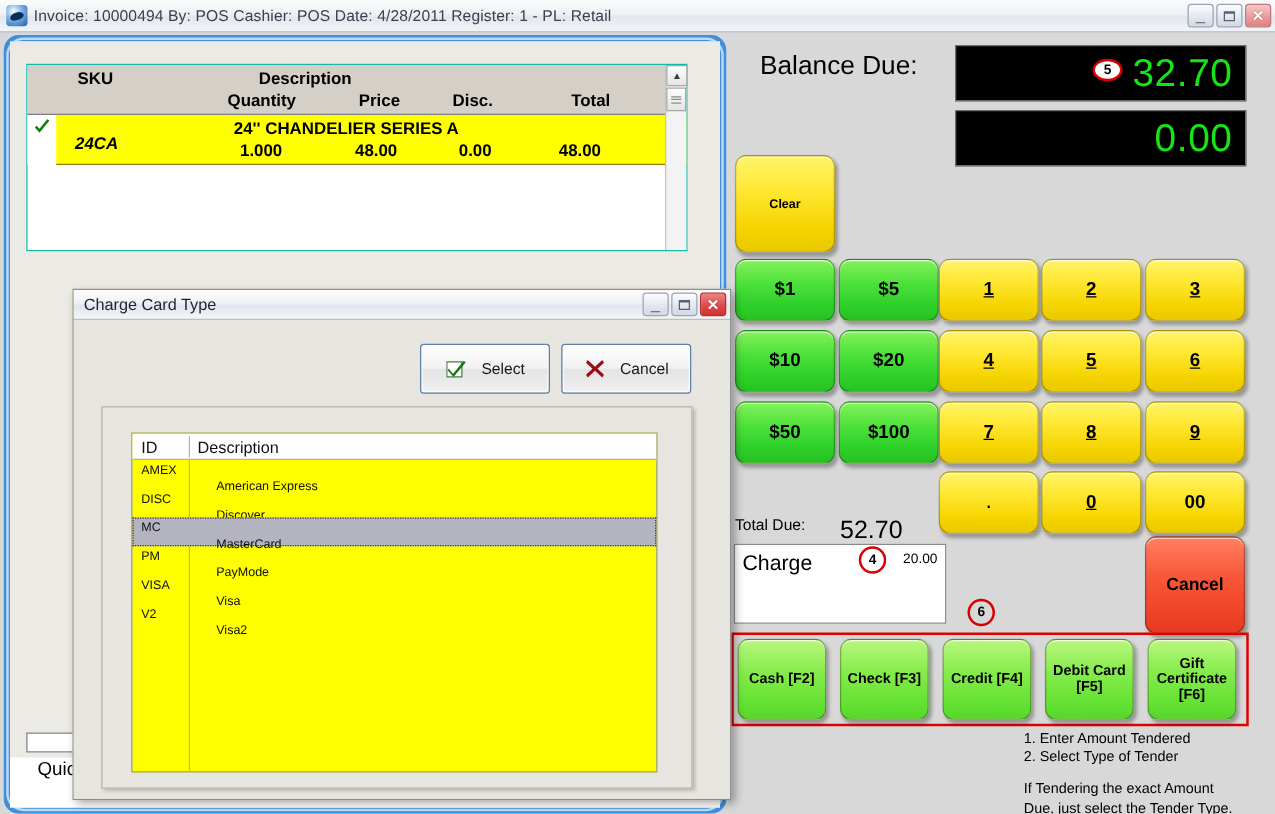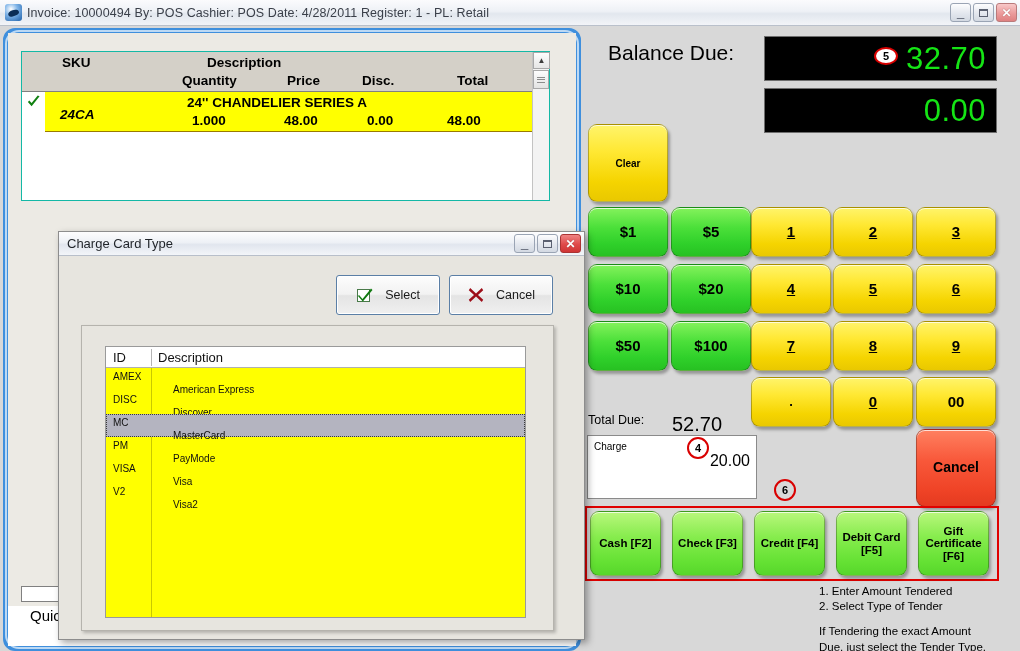--- a/index.html
+++ b/index.html
@@ -180,22 +180,22 @@
   .btn.cancel { left: 332px; top: 401px; width: 80px; height: 78px; font-size: 14px; }
   .btn.tender { width: 71px; height: 65px; font-size: 11.5px; font-weight: bold; }
 
   .total-due-lbl { position: absolute; left: 4px; top: 385px; font-size: 12.5px; color: #000; }
   .total-due-val { position: absolute; left: 88px; top: 385px; font-size: 20px; color: #000; }
 
   .charge-box {
     position: absolute; left: 3px; top: 407px; width: 170px; height: 64px;
     background: #ffffff; border: 1px solid #8a8a8a;
   }
-  .charge-box .cl { position: absolute; left: 6px; top: 5px; font-size: 10px; color: #000; }
-  .charge-box .cv { position: absolute; right: 6px; top: 16px; font-size: 16px; color: #000; }
+  .charge-box .cl { position: absolute; left: 6px; top: 5px; font-size: 17px; color: #000; }
+  .charge-box .cv { position: absolute; right: 6px; top: 5px; font-size: 11px; color: #000; }
 
   .tender-outline {
     position: absolute; left: 1px; top: 478px; width: 414px; height: 75px;
     border: 2px solid #e00000;
   }
 
   .instructions {
     position: absolute; left: 235px; top: 556px; font-size: 11.5px; color: #000;
     line-height: 1.32;
   }

